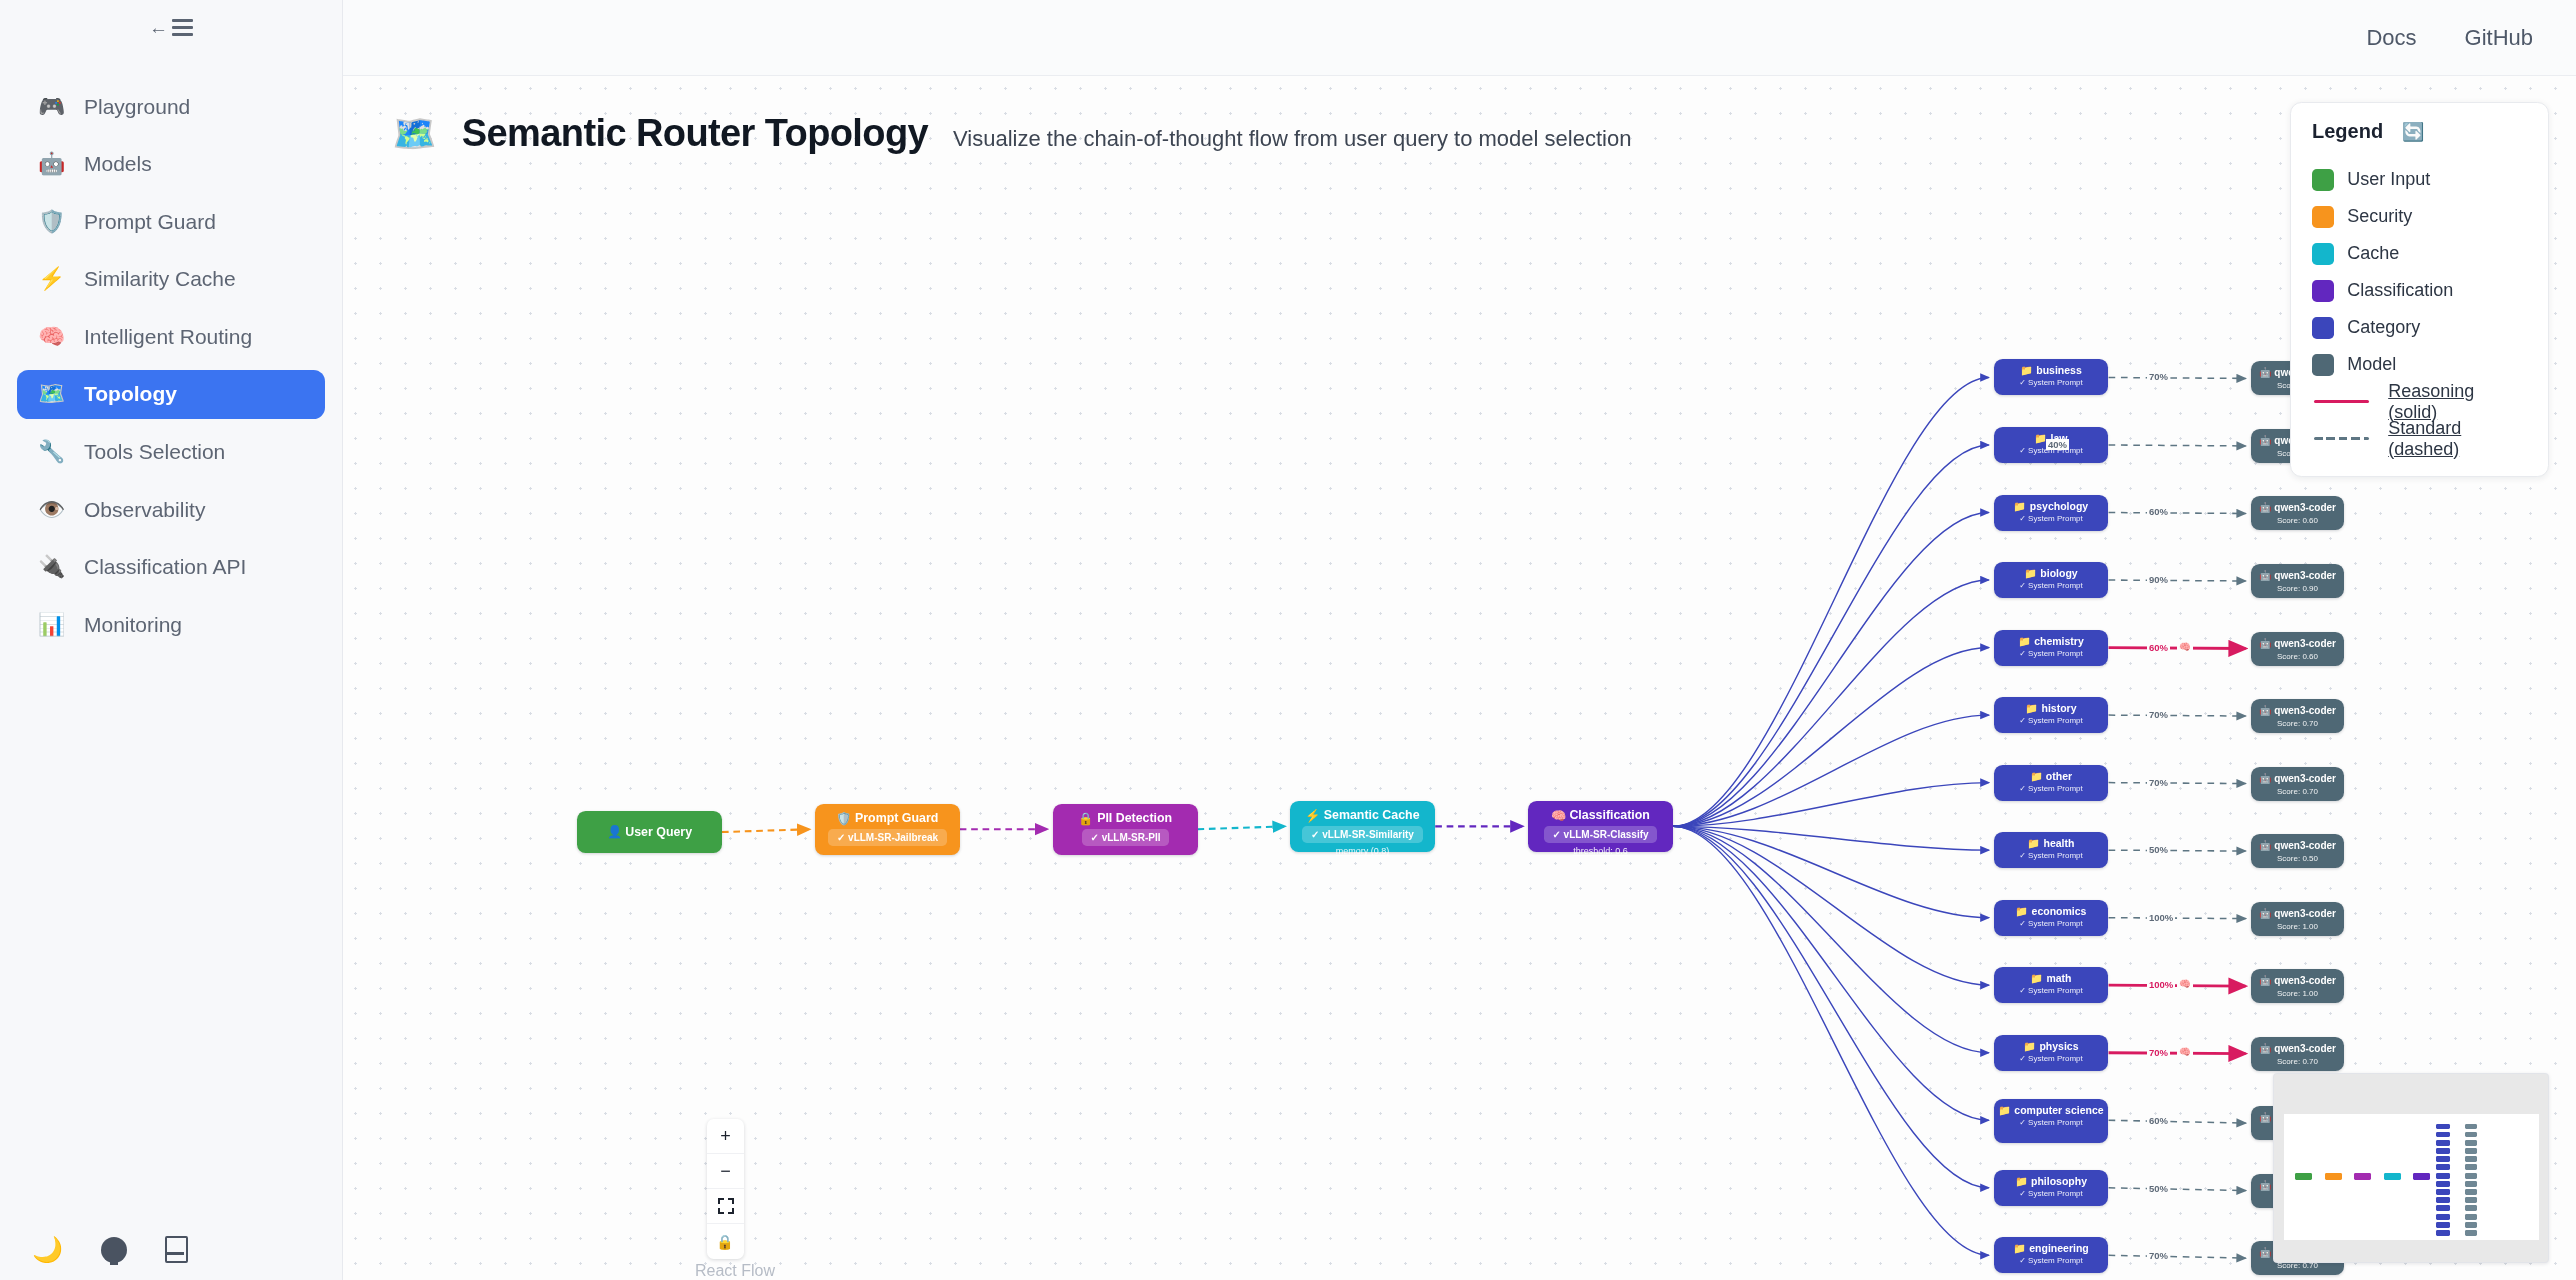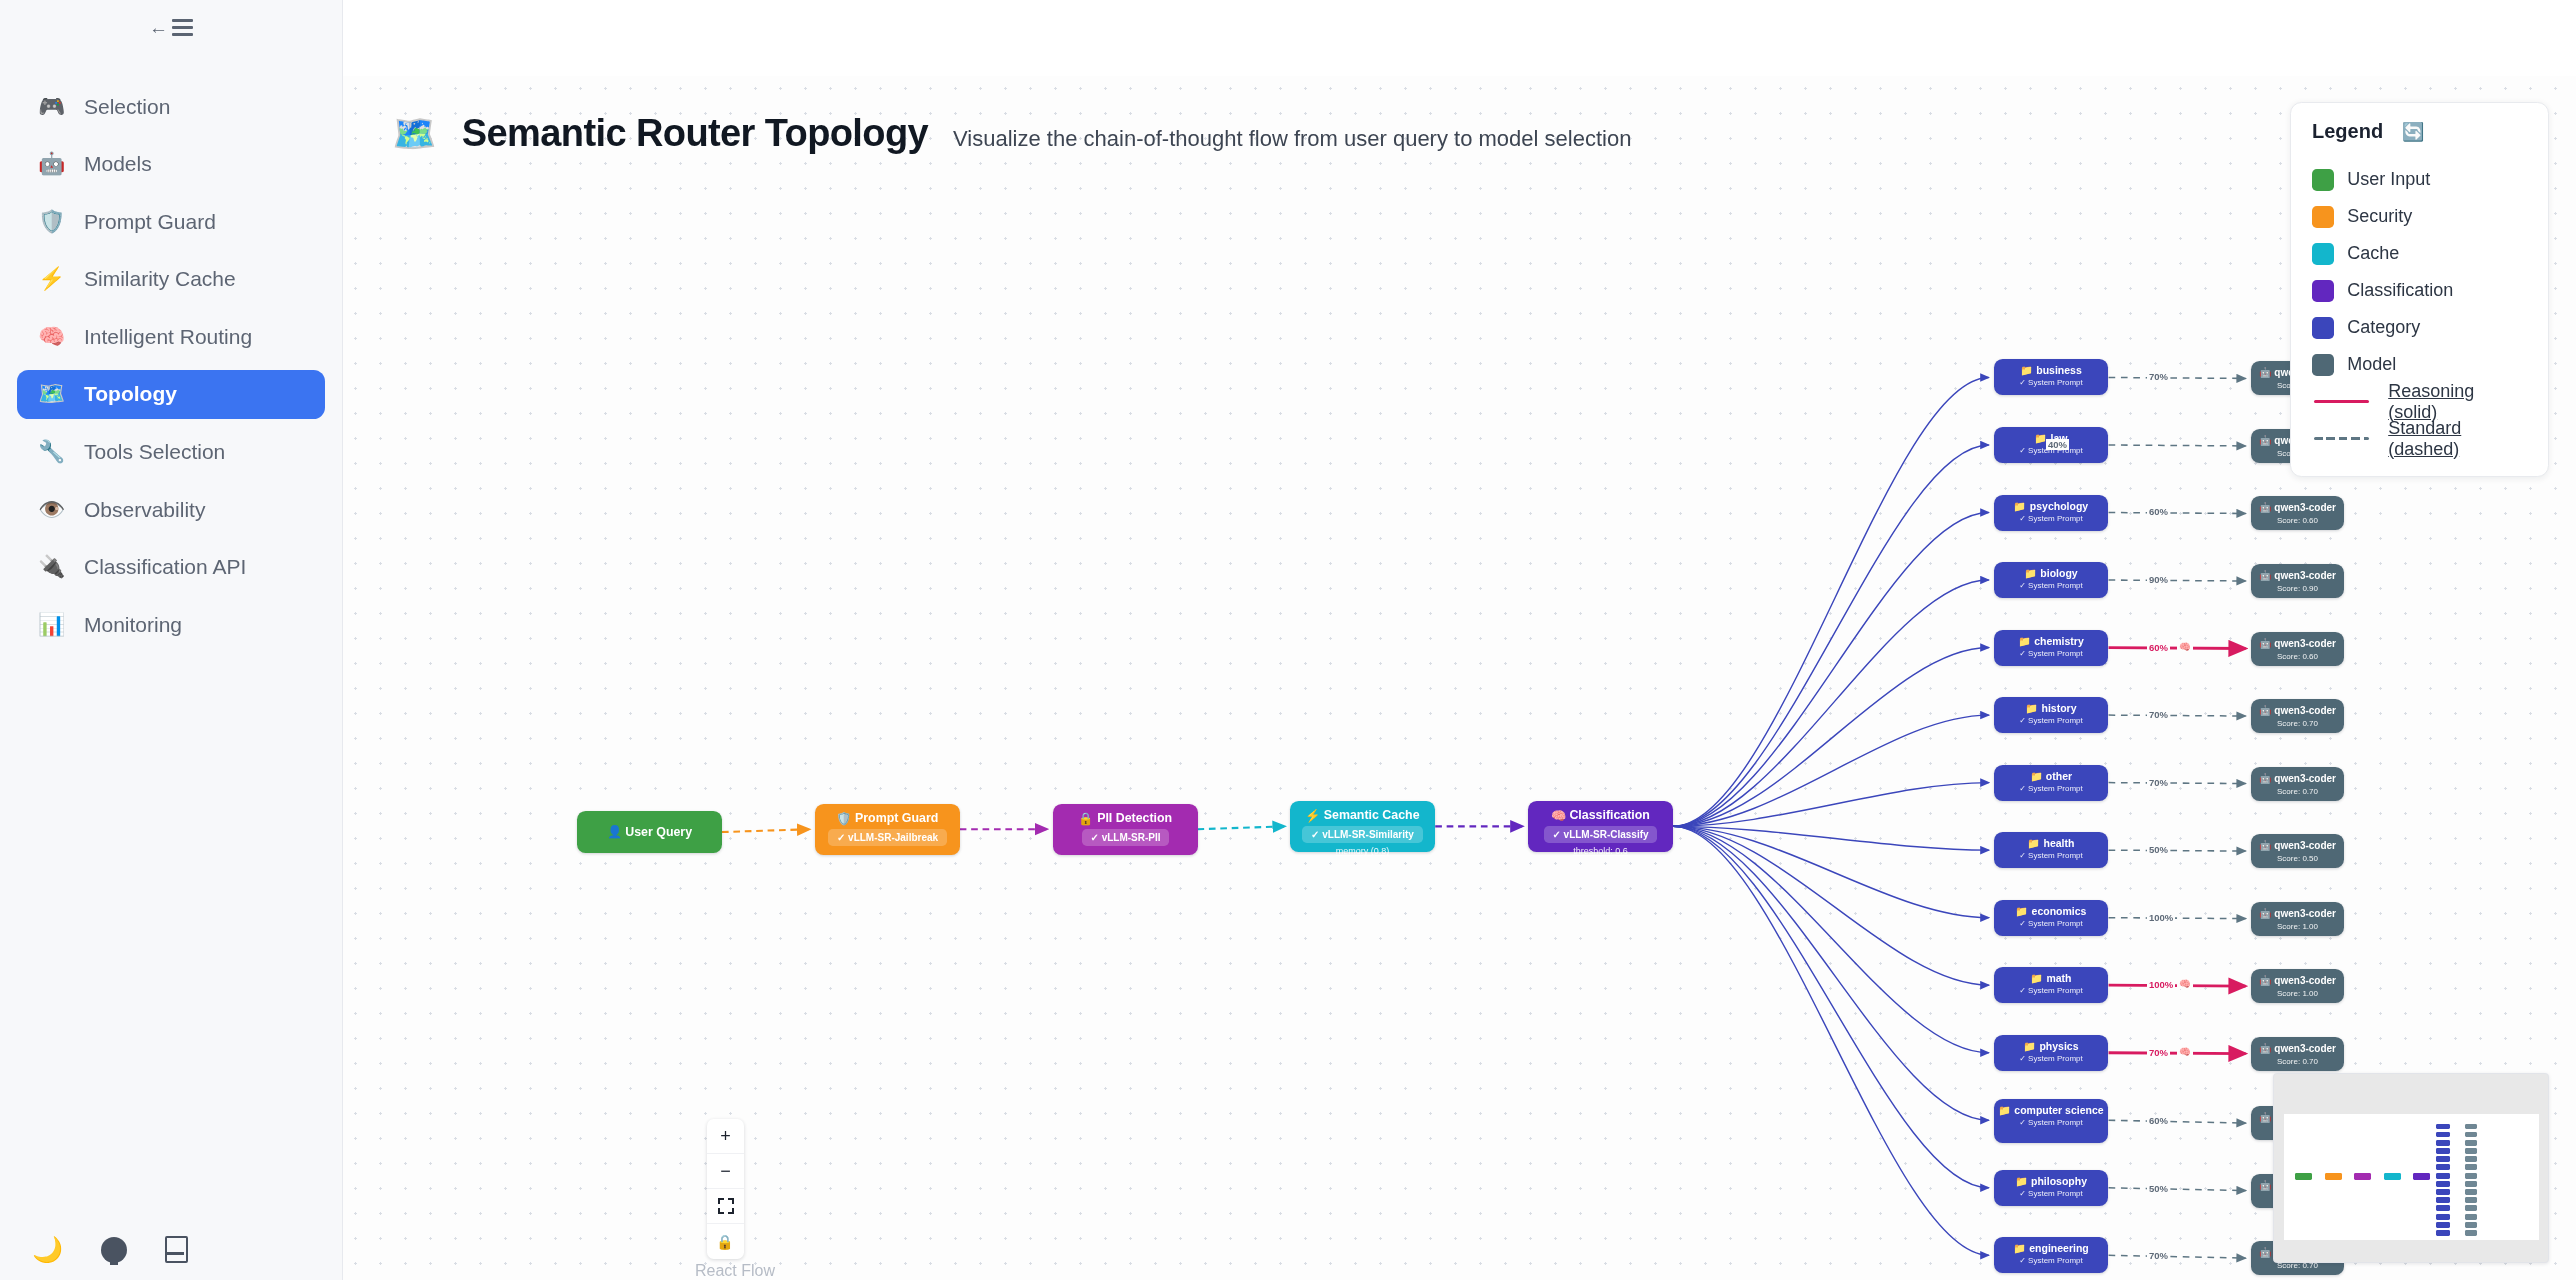--- a/index.html
+++ b/index.html
@@ -169,21 +169,21 @@
             <i></i>
             <i></i>
           </span>
       </div>
     </div>
 
 
     <nav id="navlist">
         <div class="nav-item">
           <span class="nico">🎮</span>
-          <span>Selection</span>
+          <span>Playground</span>
         </div>
         <div class="nav-item">
           <span class="nico">🤖</span>
           <span>Models</span>
         </div>
         <div class="nav-item">
           <span class="nico">🛡️</span>
           <span>Prompt Guard</span>
         </div>
         <div class="nav-item">
@@ -218,20 +218,24 @@
 
     <div id="sidebar-footer">
       <span class="sf-icon">🌙</span>
       <span class="gh-dot"></span>
       <span class="bk"></span>
     </div>
   </aside>
 
   <section id="main">
 
+    <header id="topbar">
+      <span class="toplink">Docs</span>
+      <span class="toplink">GitHub</span>
+    </header>
 
     <div id="canvas">
 
       <div id="page-head">
         <span class="t-emoji">🗺️</span>
         <h1 id="page-title">Semantic Router Topology</h1>
         <span id="page-sub">Visualize the chain-of-thought flow from user query to model selection</span>
       </div>
 
       <div id="flow">

